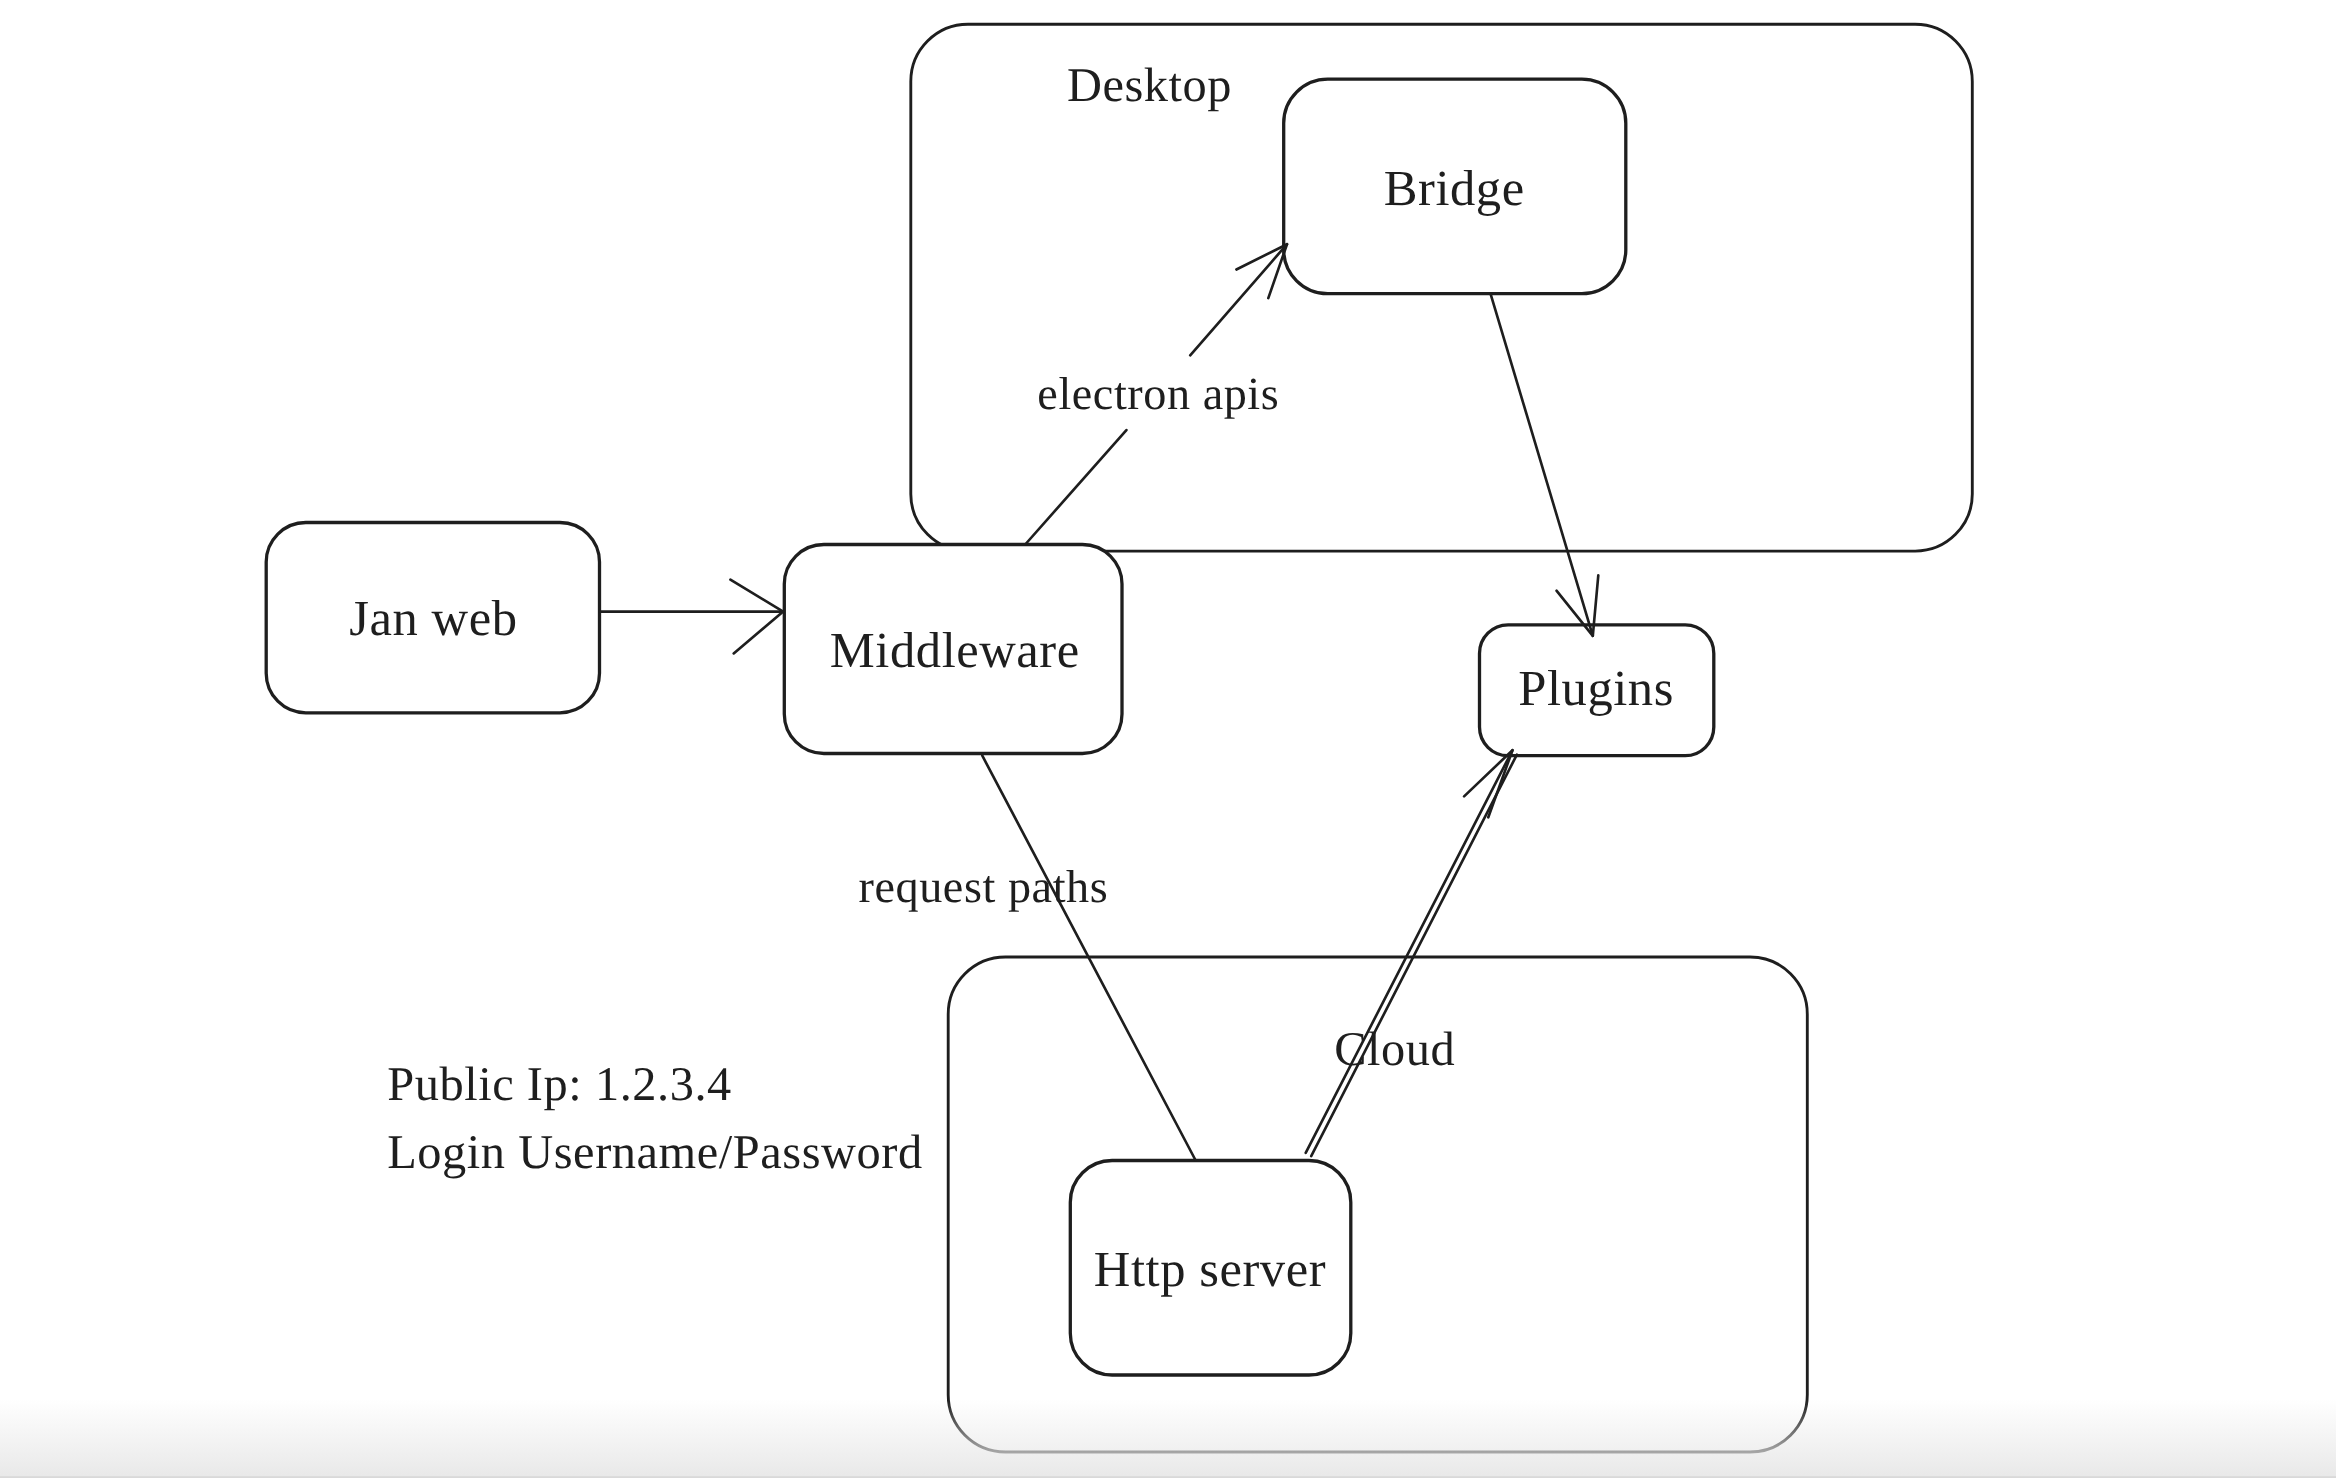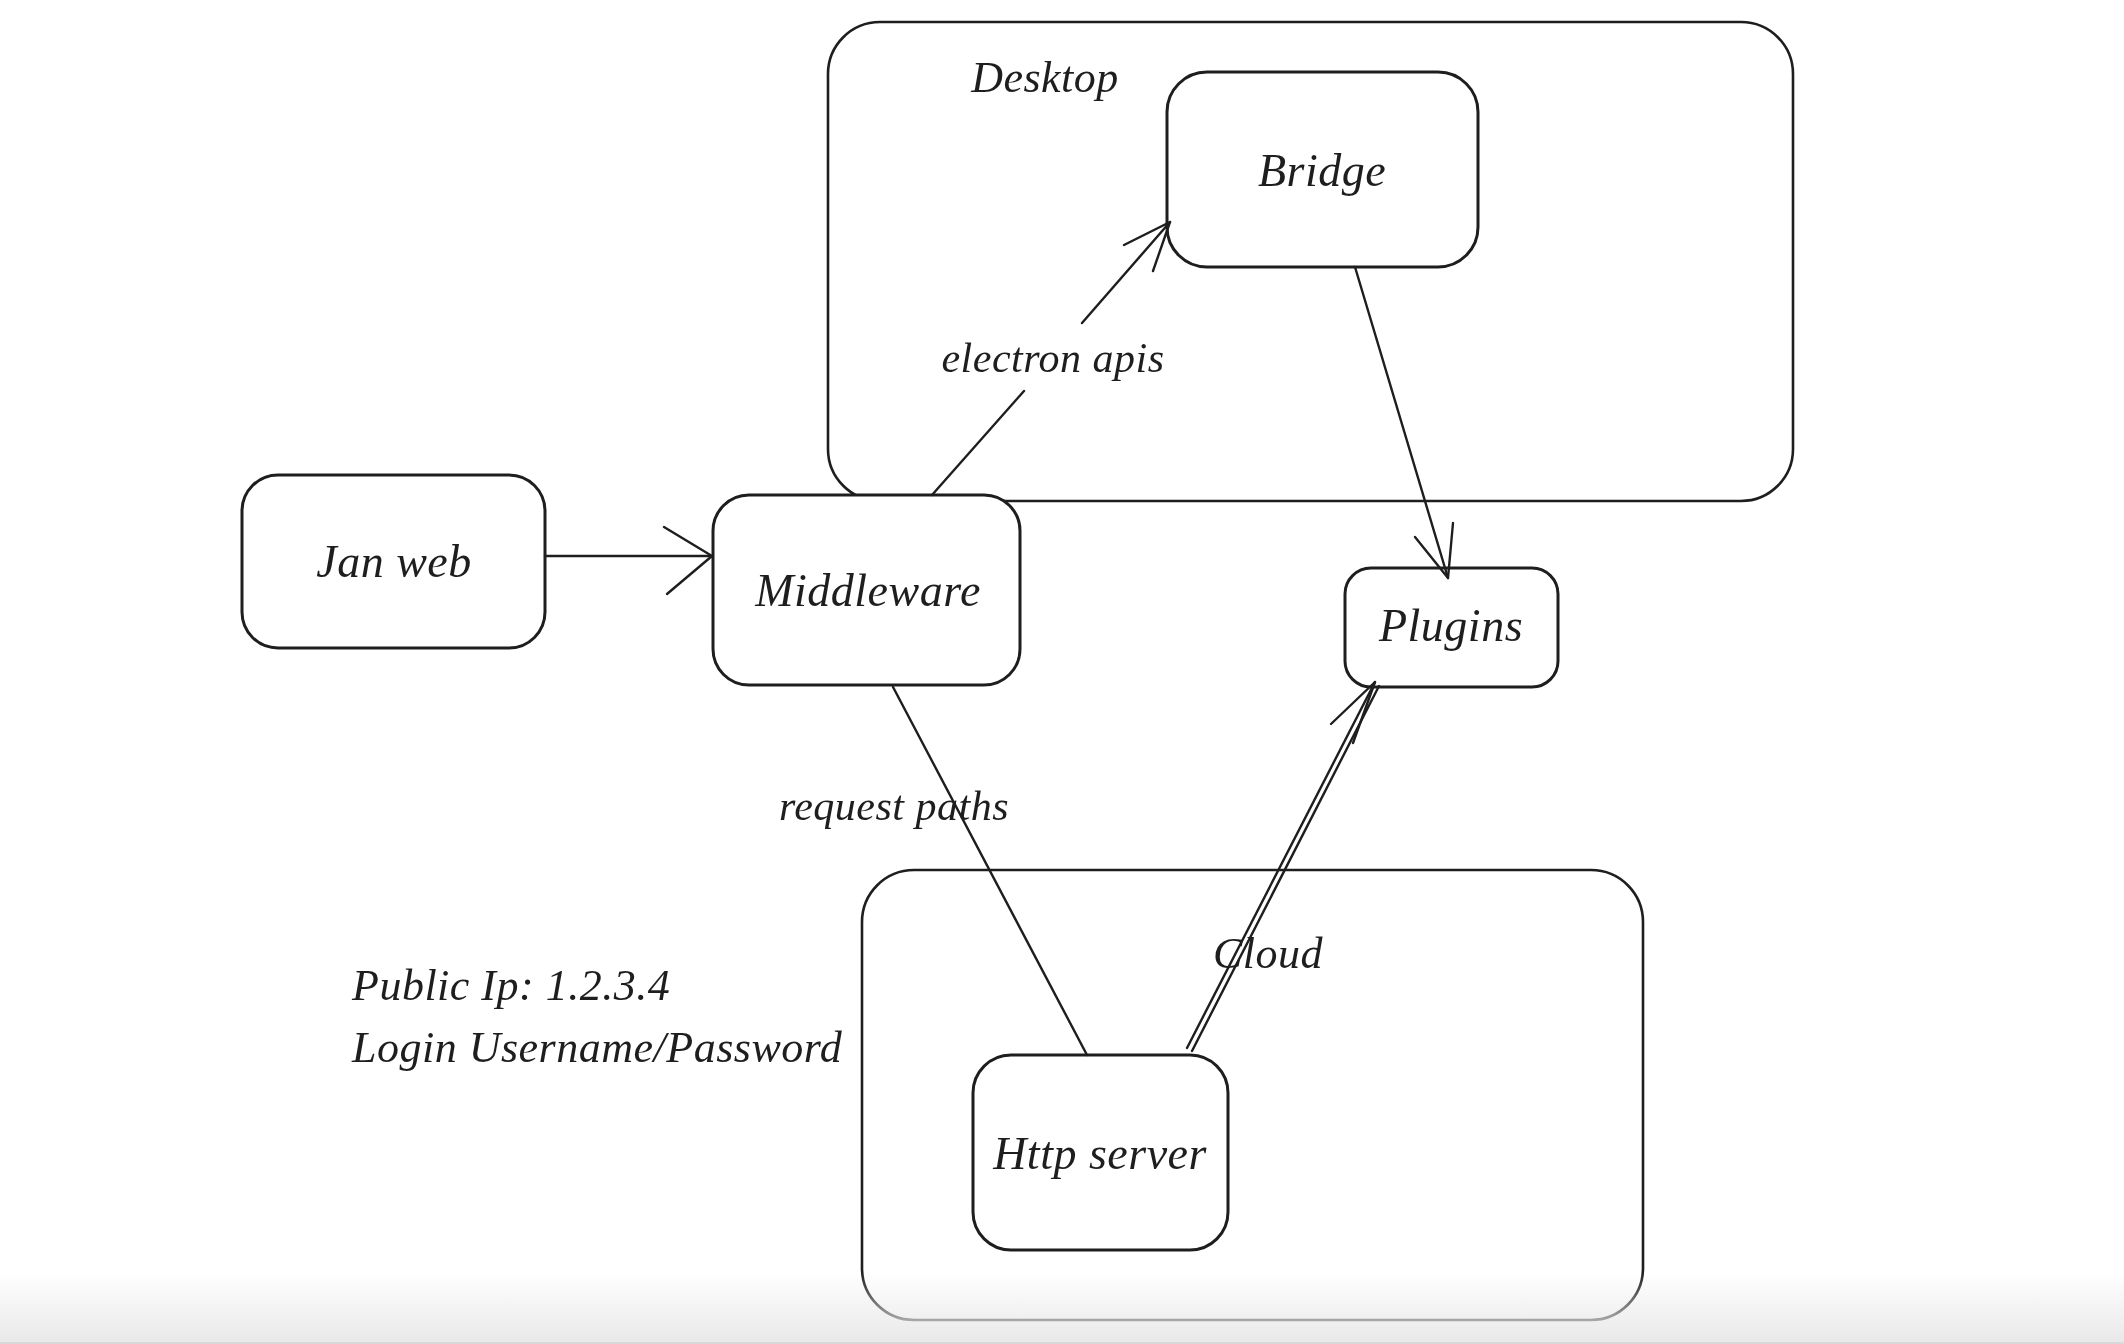--- a/index.html
+++ b/index.html
@@ -8,21 +8,20 @@
     width: 2124px;
     height: 1344px;
     background: #ffffff;
     overflow: hidden;
   }
   .canvas-wrap {
     position: relative;
     width: 2124px;
     height: 956px;
     font-family: cursive;
-    font-style: italic;
   }
   svg { display: block; }
   .shape {
     fill: #ffffff;
     stroke: #1e1e1e;
     stroke-width: 3;
   }
   .container-shape {
     fill: none;
     stroke: #1e1e1e;

